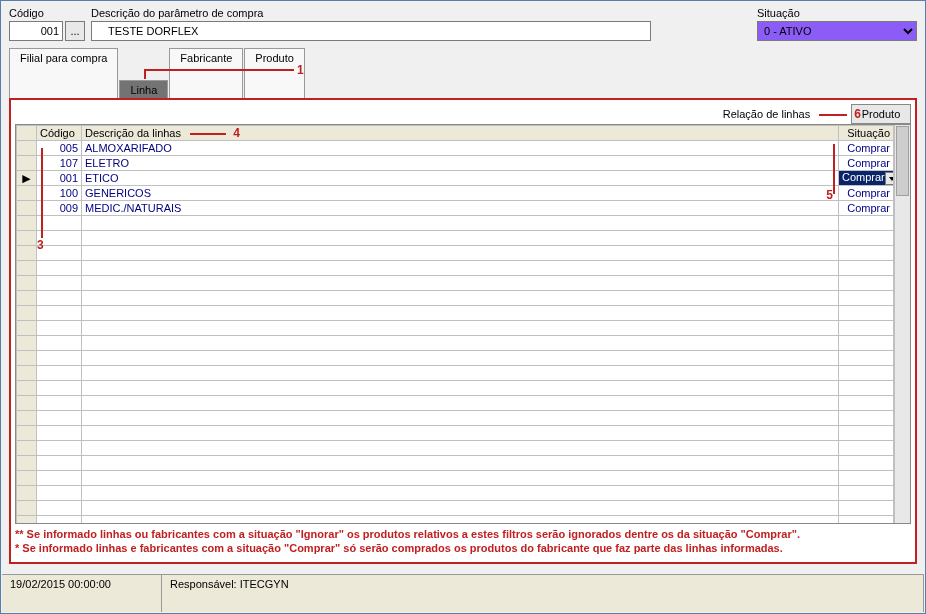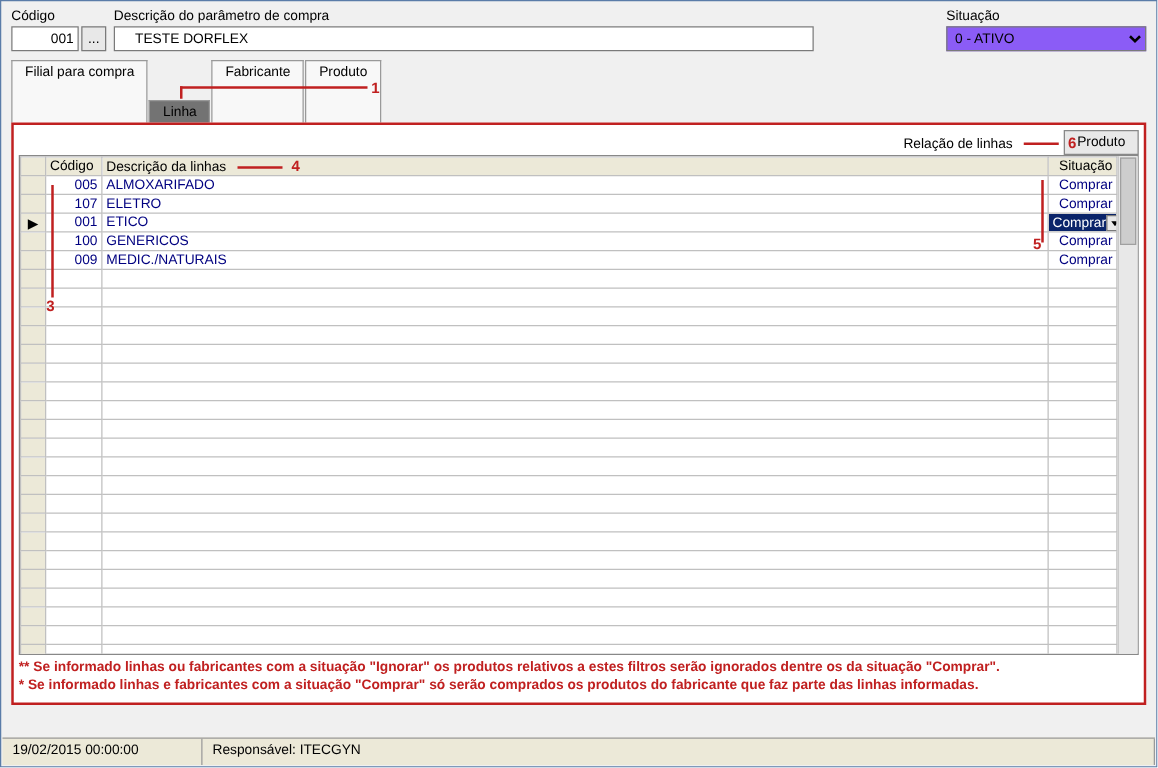--- a/index.html
+++ b/index.html
@@ -35,21 +35,21 @@
   td.code { text-align: right; color: #000080; }
   td.descr { color: #000080; }
   td.situ { color: #000080; }
   td.situ.sel { background: #0a246a; color: #fff; }
   .dropdown-arrow { display:inline-block; width:13px; height:13px; border:1px solid #7a7a7a; background:#e8e8e8; vertical-align:middle; position:relative; }
   .dropdown-arrow::after { content:""; position:absolute; left:3px; top:4px; border-left:3px solid transparent; border-right:3px solid transparent; border-top:4px solid #000; }
   .scrollbar { width: 16px; background: #e8e8e8; border-left: 1px solid #c0c0c0; position: relative; }
   .scroll-thumb { position: absolute; left: 1px; right: 1px; top: 1px; height: 70px; background: #cdcdcd; border: 1px solid #a0a0a0; }
   .footnotes { margin: 4px 0 0 0; font-size: 11px; font-weight: bold; color: #c02020; }
   .footnotes div { margin-bottom: 2px; }
-  .statusbar { position: absolute; left: 1px; right: 1px; bottom: 1px; height: 22px; background: #ece9d8; border-top: 1px solid #999; display: flex; }
+  .statusbar { position: absolute; left: 1px; right: 1px; bottom: 1px; height: 38px; background: #ece9d8; border-top: 1px solid #999; display: flex; }
   .statusbar .cell { border-right: 1px solid #999; padding: 3px 8px; }
   .statusbar .c1 { width: 160px; }
   .statusbar .c2 { width: 215px; }
   .statusbar .c3 { flex: 1; }
   
   .anno { position: absolute; color: #c02020; font-weight: bold; font-size: 12px; }
   .anno-line { position: absolute; background: #c02020; }
 </style>
 </head>
 <body>

